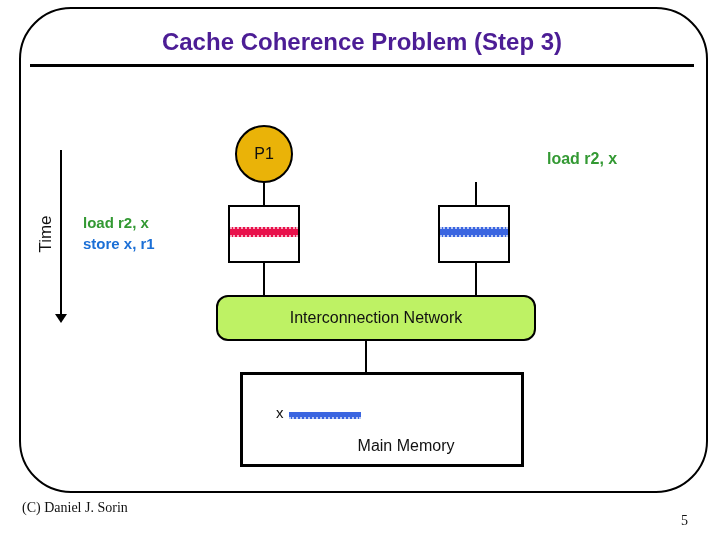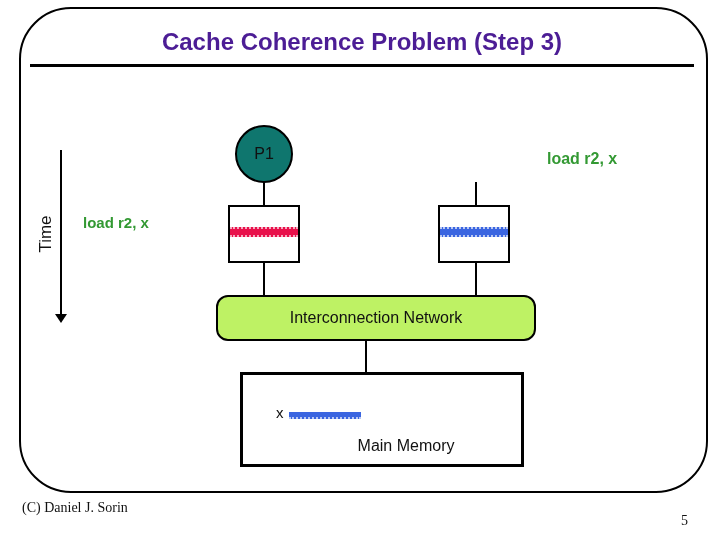--- a/index.html
+++ b/index.html
@@ -17,21 +17,21 @@
              border-left:6px solid transparent;border-right:6px solid transparent;
              border-top:9px solid #000;}
   .time-label{position:absolute;left:24px;top:224px;width:44px;text-align:center;
               font-size:17px;transform:rotate(-90deg);transform-origin:center;}
   
   .instr{position:absolute;left:83px;top:212px;font-size:15px;font-weight:bold;line-height:21px;}
   .instr div{white-space:nowrap;}
   .p2-instr{position:absolute;left:547px;top:150px;font-size:16px;font-weight:bold;white-space:nowrap;}
   
   .proc{position:absolute;top:125px;width:58px;height:58px;border:2px solid #000;border-radius:50%;
-        box-sizing:border-box;display:flex;align-items:center;justify-content:center;font-size:16px;background:#0f766e;}
+        box-sizing:border-box;display:flex;align-items:center;justify-content:center;font-size:16px;background:#eab308;}
   .proc.p1{left:235px;} .proc.p2{left:446px;}
   
   .vline{position:absolute;width:2px;background:#000;}
   .l-p1-cache{left:263px;top:182px;height:24px;}
   .l-p2-cache{left:475px;top:182px;height:24px;}
   .l-p1-net{left:263px;top:262px;height:33px;}
   .l-p2-net{left:475px;top:262px;height:33px;}
   .l-net-mem{left:365px;top:340px;height:33px;}
   
   .cache{position:absolute;top:205px;width:72px;height:58px;border:2px solid #000;
@@ -65,20 +65,21 @@
 
   <div class="slide-title" style="color: #4c1d95;">Cache Coherence Problem (Step 3)</div>
   <div class="title-rule"></div>
 
   <div class="time-line"></div>
   <div class="time-head"></div>
   <div class="time-label">Time</div>
 
   <div class="instr">
     <div style="color: rgb(51, 153, 51);">load r2, x</div>
+    <div style="color: rgb(27, 111, 214);">store x, r1</div>
   </div>
 
   <div class="p2-instr" style="color: rgb(51, 153, 51);">load r2, x</div>
 
   <div class="proc p1">
     <span>P1</span>
   </div>
 
   <div class="vline l-p1-cache"></div>
   <div class="vline l-p2-cache"></div>

